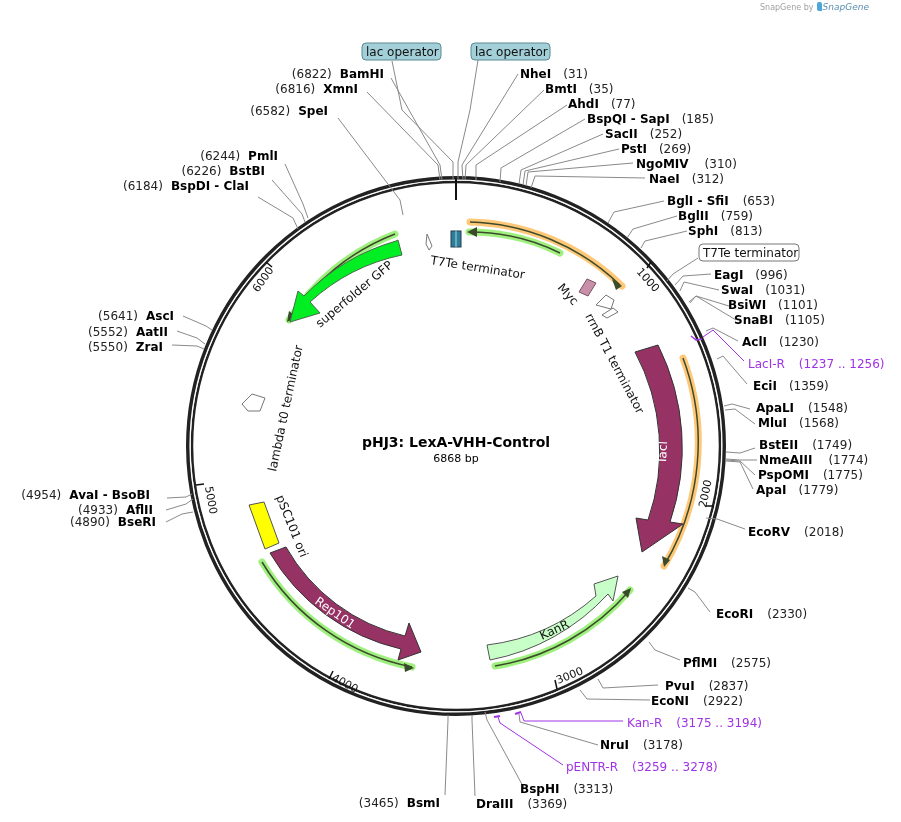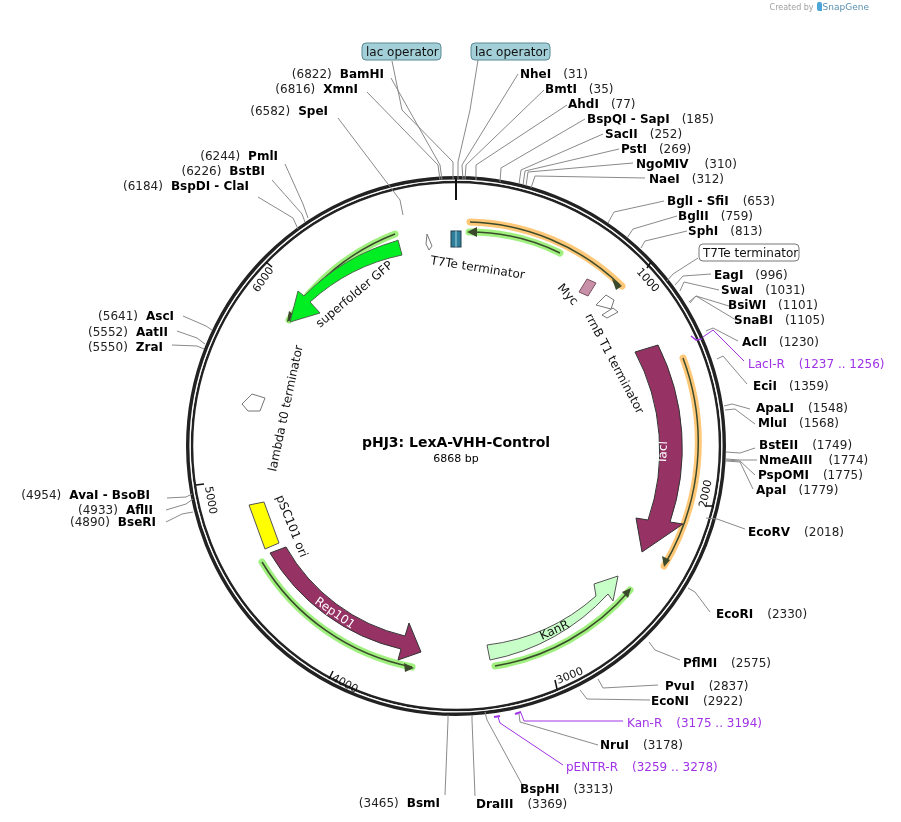--- a/index.html
+++ b/index.html
@@ -11,29 +11,29 @@
   .pos { font-weight: normal; fill: #222; }
   .primer { fill: #a032e6; font-size: 12px; }
   .feat { font-size: 12px; fill: #111; }
   .tick { font-size: 11px; fill: #111; }
   .title { font-weight: bold; font-size: 14px; }
   .sub { font-size: 11px; }
   .lead { stroke: #8a8a8a; stroke-width: 1; fill: none; }
   .plead { stroke: #a032e6; stroke-width: 1; fill: none; }
   .credit { position: absolute; right: 32px; top: 2px; font-size: 8px; color: #a0a0a0;
             font-family: "DejaVu Sans", sans-serif; }
-  .credit b { color: #5a8fb0; font-weight: normal; font-size: 9px; }
+  .credit b { color: #5a8fb0; font-weight: normal; font-size: 9px; font-style: italic; }
   .credit .logo { display:inline-block; width:5px; height:9px; background:#4da6d9;
                   border-radius: 2px 2px 0 2px; vertical-align: -1px; margin: 0 1px 0 3px; }
 </style>
 </head>
 <body>
 
 <div class="credit">
-  <span>Created by</span><span class="logo"></span><b>SnapGene</b>
+  <span>SnapGene by</span><span class="logo"></span><b>SnapGene</b>
 </div>
 
 <svg width="901" height="822" viewBox="0 0 901 822">
   <defs></defs>
 
   <g>
     <circle cx="456" cy="446" r="268" fill="none" stroke="#222" stroke-width="4"></circle>
     <circle cx="456" cy="446" r="264" fill="none" stroke="#222" stroke-width="2.5"></circle>
     <circle cx="456" cy="446" r="266" fill="none" stroke="#fff" stroke-width="1.2"></circle>
     <line x1="456" y1="178" x2="456" y2="200" stroke="#111" stroke-width="2"></line>

